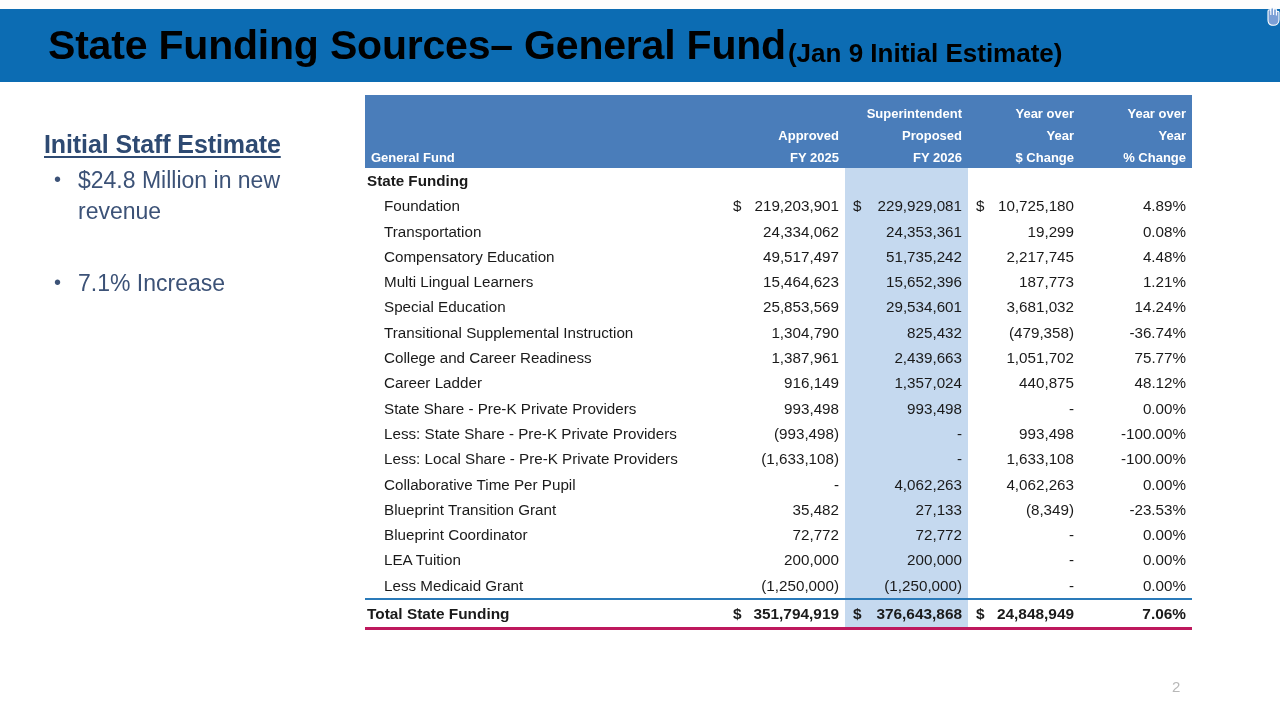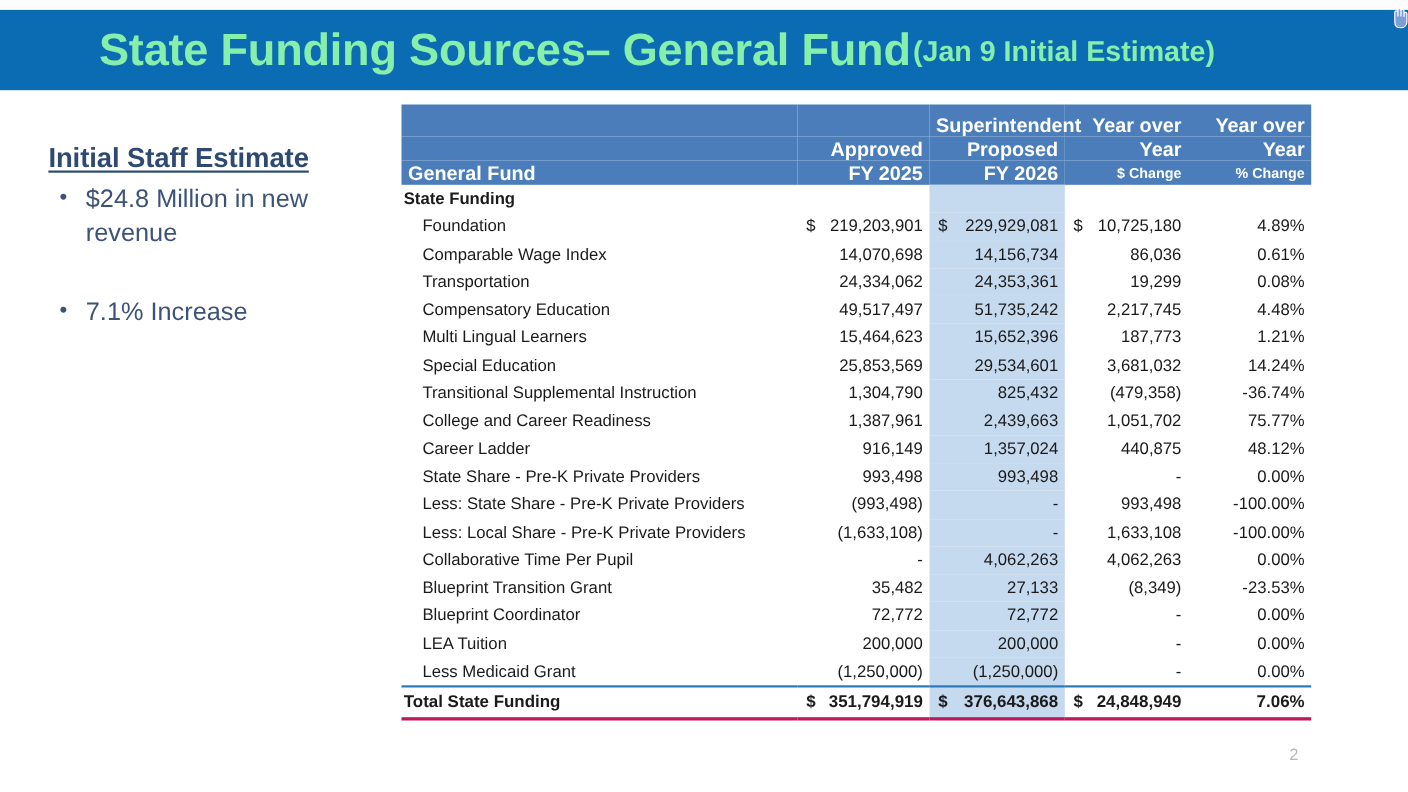--- a/index.html
+++ b/index.html
@@ -18,24 +18,23 @@
     background:#fdfdfd;
   }
   
   .title-banner{
     position:absolute;left:0;top:9px;width:1280px;height:73px;
     background:#0c6cb3;
     display:flex;align-items:center;
   }
   .title-wrap{
     padding-left:48px;
-    display:flex;align-items:center;
-    color:#86efac;
+    display:flex;align-items:flex-end;
+    color:#000000;
     white-space:nowrap;
-    margin-left:42px;
   }
   .title-main{
     font-size:41px;font-weight:bold;letter-spacing:-0.2px;
     line-height:1;
   }
   .title-sub{
     font-size:26px;font-weight:bold;line-height:1;margin-left:2px;
   }
   
   .left-panel{
@@ -65,21 +64,21 @@
     border-collapse:collapse;width:827px;
     table-layout:fixed;
   }
   table.fin col.c-label{width:360px;}
   table.fin col.c-fy25{width:120px;}
   table.fin col.c-fy26{width:123px;}
   table.fin col.c-dchg{width:112px;}
   table.fin col.c-pchg{width:112px;}
   thead th{
     background:#4a7dba;color:#ffffff;
-    font-size:18px;font-weight:bold;
+    font-size:13px;font-weight:bold;
     padding:0 6px;vertical-align:bottom;
     text-align:right;
     height:22px;line-height:20px;
     border:0;
   }
   thead th.lbl{text-align:left;}
   thead th.small{font-size:13px;}
   thead tr.h-top th{height:25px;padding-top:4px;}
   tbody td{
     font-size:15.2px;color:#1a1a1a;
@@ -199,27 +198,20 @@
             </td>
             <td class="">
               <span class="money">
                 <span class="sym">$</span>
                 <span>10,725,180</span>
               </span>
             </td>
             <td>4.89%</td>
           </tr>
           <tr class="item">
-            <td class="lbl">Comparable Wage Index</td>
-            <td class="">14,070,698</td>
-            <td class="hi">14,156,734</td>
-            <td class="">86,036</td>
-            <td>0.61%</td>
-          </tr>
-          <tr class="item">
             <td class="lbl">Transportation</td>
             <td class="">24,334,062</td>
             <td class="hi">24,353,361</td>
             <td class="">19,299</td>
             <td>0.08%</td>
           </tr>
           <tr class="item">
             <td class="lbl">Compensatory Education</td>
             <td class="">49,517,497</td>
             <td class="hi">51,735,242</td>

